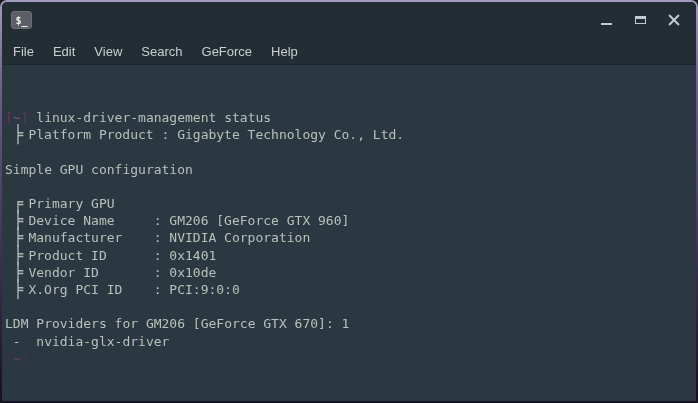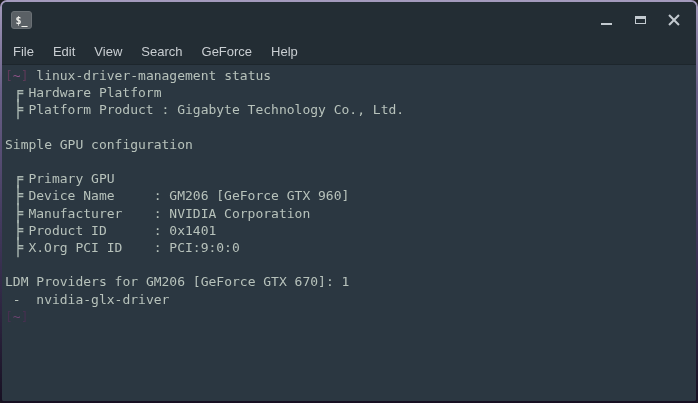--- a/index.html
+++ b/index.html
@@ -60,20 +60,21 @@
   }
   .menu-item{padding:2px 2px;cursor:default;}
   
   .terminal{
     flex:1;overflow:hidden;
     background:var(--term_bg,#2b3741);
     padding:2px 0 12px 3px;
     font-family:"DejaVu Sans Mono",monospace;
     font-size:13px;line-height:17.2px;
     color:var(--term_fg,#b7c2bb);
+    margin-top:42px;
   }
   .term-line{white-space:pre;min-height:17.2px;}
   .pb{color:var(--prompt_bracket,#5d3a59);}
   .pt{color:var(--prompt_tilde,#8e5287);}
   .pbd{color:var(--prompt_bracket_dim,#463050);}
   .ptd{color:var(--prompt_tilde_dim,#6c4370);}
   .tree{
     display:inline-block;width:7.8px;overflow:visible;
     font-size:17.2px;line-height:17.2px;vertical-align:top;
     color:var(--tree,#aab7b1);
@@ -105,29 +106,29 @@
         <div class="menu-item">File</div>
         <div class="menu-item">Edit</div>
         <div class="menu-item">View</div>
         <div class="menu-item">Search</div>
         <div class="menu-item">GeForce</div>
         <div class="menu-item">Help</div>
       </div>
 
     <div class="terminal">
         <div class="term-line"><span class="pb">[</span><span class="pt">~</span><span class="pb">]</span><span> linux-driver-management status</span></div>
-        <div class="term-line"><span> </span><span class="tree">╒</span><span> Hardware Platform</span></div>
         <div class="term-line"><span> </span><span class="tree">╞</span><span> Platform Product : Gigabyte Technology Co., Ltd.</span></div>
         <div class="term-line"><span> </span></div>
         <div class="term-line"><span>Simple GPU configuration</span></div>
         <div class="term-line"><span> </span></div>
         <div class="term-line"><span> </span><span class="tree">╒</span><span> Primary GPU</span></div>
         <div class="term-line"><span> </span><span class="tree">╞</span><span> Device Name     : GM206 [GeForce GTX 960]</span></div>
         <div class="term-line"><span> </span><span class="tree">╞</span><span> Manufacturer    : NVIDIA Corporation</span></div>
         <div class="term-line"><span> </span><span class="tree">╞</span><span> Product ID      : 0x1401</span></div>
+        <div class="term-line"><span> </span><span class="tree">╞</span><span> Vendor ID       : 0x10de</span></div>
         <div class="term-line"><span> </span><span class="tree">╞</span><span> X.Org PCI ID    : PCI:9:0:0</span></div>
         <div class="term-line"><span> </span></div>
         <div class="term-line"><span>LDM Providers for GM206 [GeForce GTX 670]: 1</span></div>
         <div class="term-line"><span> -  nvidia-glx-driver</span></div>
         <div class="term-line"><span class="pbd">[</span><span class="ptd">~</span><span class="pbd">]</span></div>
       </div>
 
   </div>
 </div>
 

